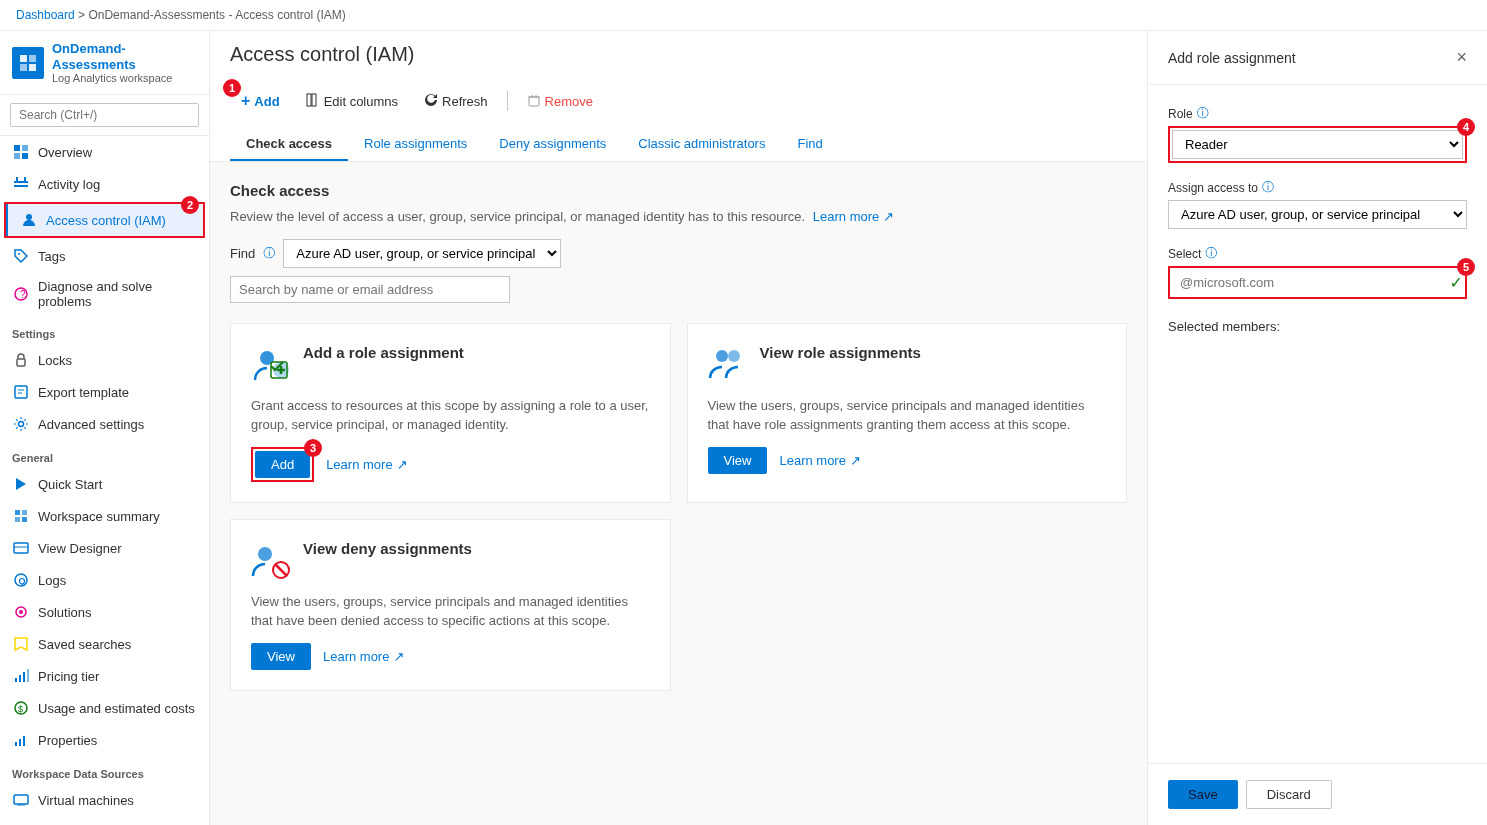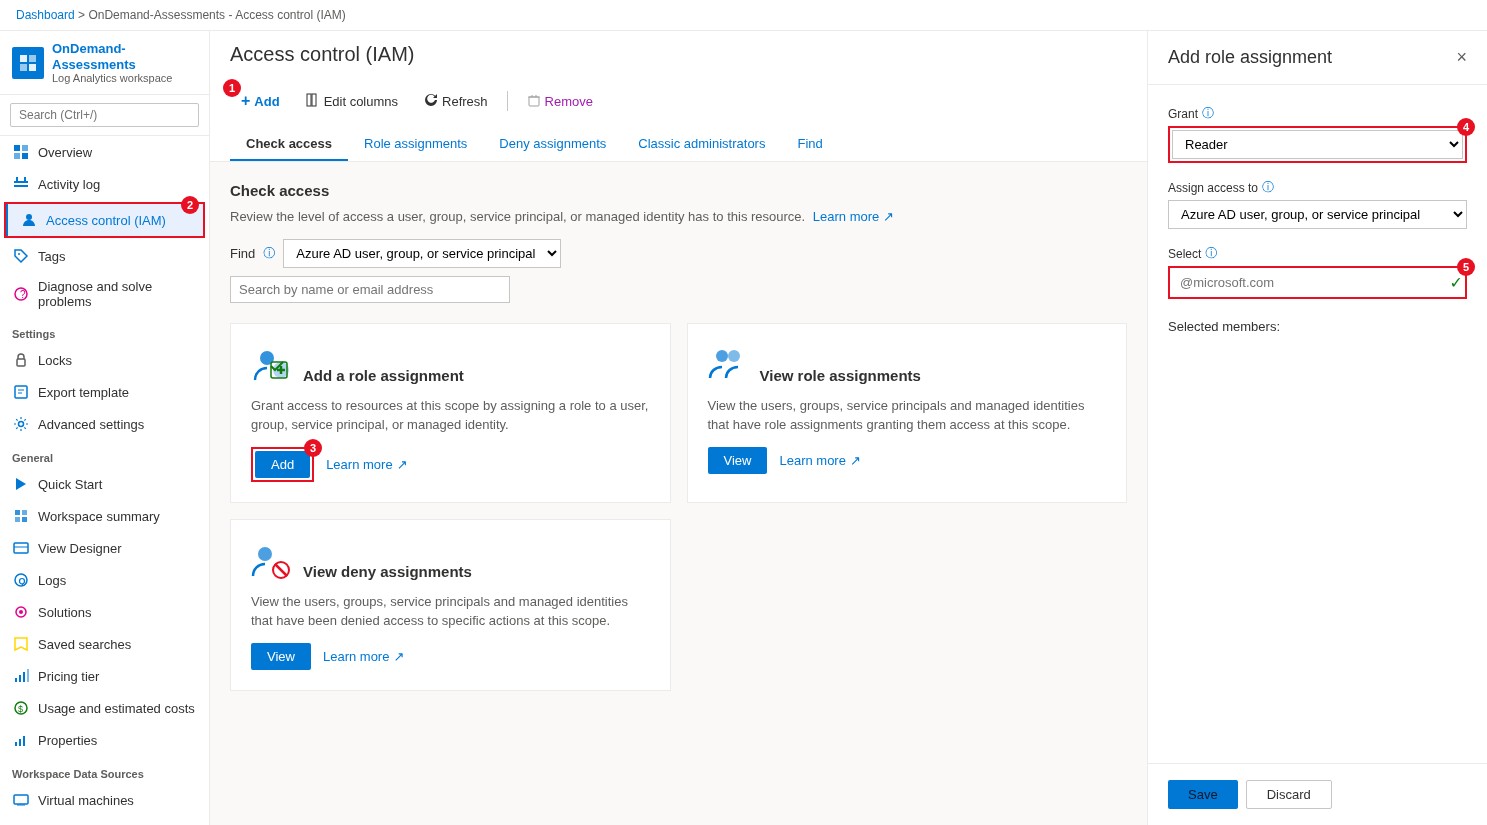--- a/index.html
+++ b/index.html
@@ -47,34 +47,34 @@
     .section-desc { font-size: 13px; color: #605e5c; margin-bottom: 12px; line-height: 1.5; }
     .section-desc a { color: #0078d4; text-decoration: none; }
     .find-row { display: flex; align-items: center; gap: 8px; margin-bottom: 8px; }
     .find-label { font-size: 13px; color: #323130; }
     .select-control { padding: 5px 8px; border: 1px solid #c8c6c4; font-size: 13px; background: white; min-width: 250px; cursor: pointer; }
     .search-input { padding: 5px 8px; border: 1px solid #c8c6c4; font-size: 13px; width: 280px; }
 
     
     .cards-grid { display: grid; grid-template-columns: 1fr 1fr; gap: 16px; margin-top: 20px; }
     .card { background: white; border: 1px solid #edebe9; padding: 20px; display: flex; flex-direction: column; }
-    .card-header { display: flex; align-items: flex-end; gap: 12px; margin-bottom: 12px; }
+    .card-header { display: flex; align-items: flex-start; gap: 12px; margin-bottom: 12px; }
     .card-icon { width: 40px; height: 40px; flex-shrink: 0; display: flex; align-items: center; justify-content: center; }
     .card-title { font-size: 15px; font-weight: 600; color: #323130; }
     .card-desc { font-size: 13px; color: #605e5c; line-height: 1.5; margin-bottom: 12px; }
     .card-actions { display: flex; align-items: center; gap: 12px; }
     .card-btn { padding: 6px 16px; font-size: 13px; cursor: pointer; border: none; border-radius: 2px; }
     .card-btn.primary { background: #0078d4; color: white; }
     .card-btn-highlight { border: 2px solid #e81123; padding: 2px; display: inline-block; }
     .card-link { color: #0078d4; font-size: 13px; text-decoration: none; display: flex; align-items: center; gap: 4px; }
 
     
     .panel { width: 340px; background: #fff; border-left: 1px solid #edebe9; flex-shrink: 0; display: flex; flex-direction: column; }
     .panel-header { display: flex; justify-content: space-between; align-items: center; padding: 16px 20px; border-bottom: 1px solid #edebe9; }
-    .panel-title { font-size: 18px; font-weight: 300; color: #323130; }
+    .panel-title { font-size: 14px; font-weight: 300; color: #323130; }
     .panel-close { background: none; border: none; cursor: pointer; font-size: 18px; color: #605e5c; }
     .panel-body { flex: 1; padding: 20px; overflow-y: auto; }
     .field-group { margin-bottom: 16px; }
     .field-label { font-size: 12px; color: #323130; margin-bottom: 4px; display: flex; align-items: center; gap: 4px; }
     .field-select { width: 100%; padding: 5px 8px; border: 1px solid #c8c6c4; font-size: 13px; background: white; cursor: pointer; }
     .field-input { width: 100%; padding: 5px 8px; border: 1px solid #c8c6c4; font-size: 13px; }
     .field-input-row { display: flex; align-items: center; gap: 4px; }
     .field-input-row input { flex: 1; padding: 5px 8px; border: 1px solid #c8c6c4; font-size: 13px; }
     .field-input-row .check-icon { color: #107c10; font-size: 16px; }
     .selected-members-label { font-size: 13px; color: #323130; margin-top: 20px; }
@@ -345,21 +345,21 @@
         <div class="toolbar-separator"></div>
         <button class="toolbar-btn">
           <span>
             <svg width="14" height="14" viewBox="0 0 14 14">
                 <rect x="2" y="4" width="10" height="9" rx="1" fill="none" stroke="#a19f9d" stroke-width="1"></rect>
                 <line x1="1" y1="4" x2="13" y2="4" stroke="#a19f9d" stroke-width="1"></line>
                 <line x1="5" y1="4" x2="5" y2="2" stroke="#a19f9d" stroke-width="1"></line>
                 <line x1="9" y1="4" x2="9" y2="2" stroke="#a19f9d" stroke-width="1"></line>
               </svg>
           </span>
-          <span style="color:#a21caf;">Remove</span>
+          <span style="color:#ef4444;">Remove</span>
         </button>
       </div>
       <div class="tabs">
         <div class="tab active">Check access</div>
         <div class="tab">Role assignments</div>
         <div class="tab">Deny assignments</div>
         <div class="tab">Classic administrators</div>
         <div class="tab">Find</div>
       </div>
     </div>
@@ -458,21 +458,21 @@
   <div class="panel">
     <div class="panel-header">
       <div class="panel-title">Add role assignment</div>
       <button class="panel-close">×</button>
     </div>
 
     <div class="panel-body">
 
       <div class="field-group">
         <div class="field-label">
-          <span>Grant</span>
+          <span>Role</span>
           <span style="color:#0078d4;cursor:pointer;">ⓘ</span>
         </div>
         <div style="border: 2px solid rgb(232, 17, 35); padding: 2px; position: relative;">
           <select class="field-select">
             <option>Reader</option>
           </select>
         <div style="position: absolute; top: -10px; right: -10px; background: rgb(232, 17, 35); color: white; border-radius: 50%; width: 18px; height: 18px; display: flex; align-items: center; justify-content: center; font-size: 11px; font-weight: bold; z-index: 10;">4</div></div>
 
       </div>
 

